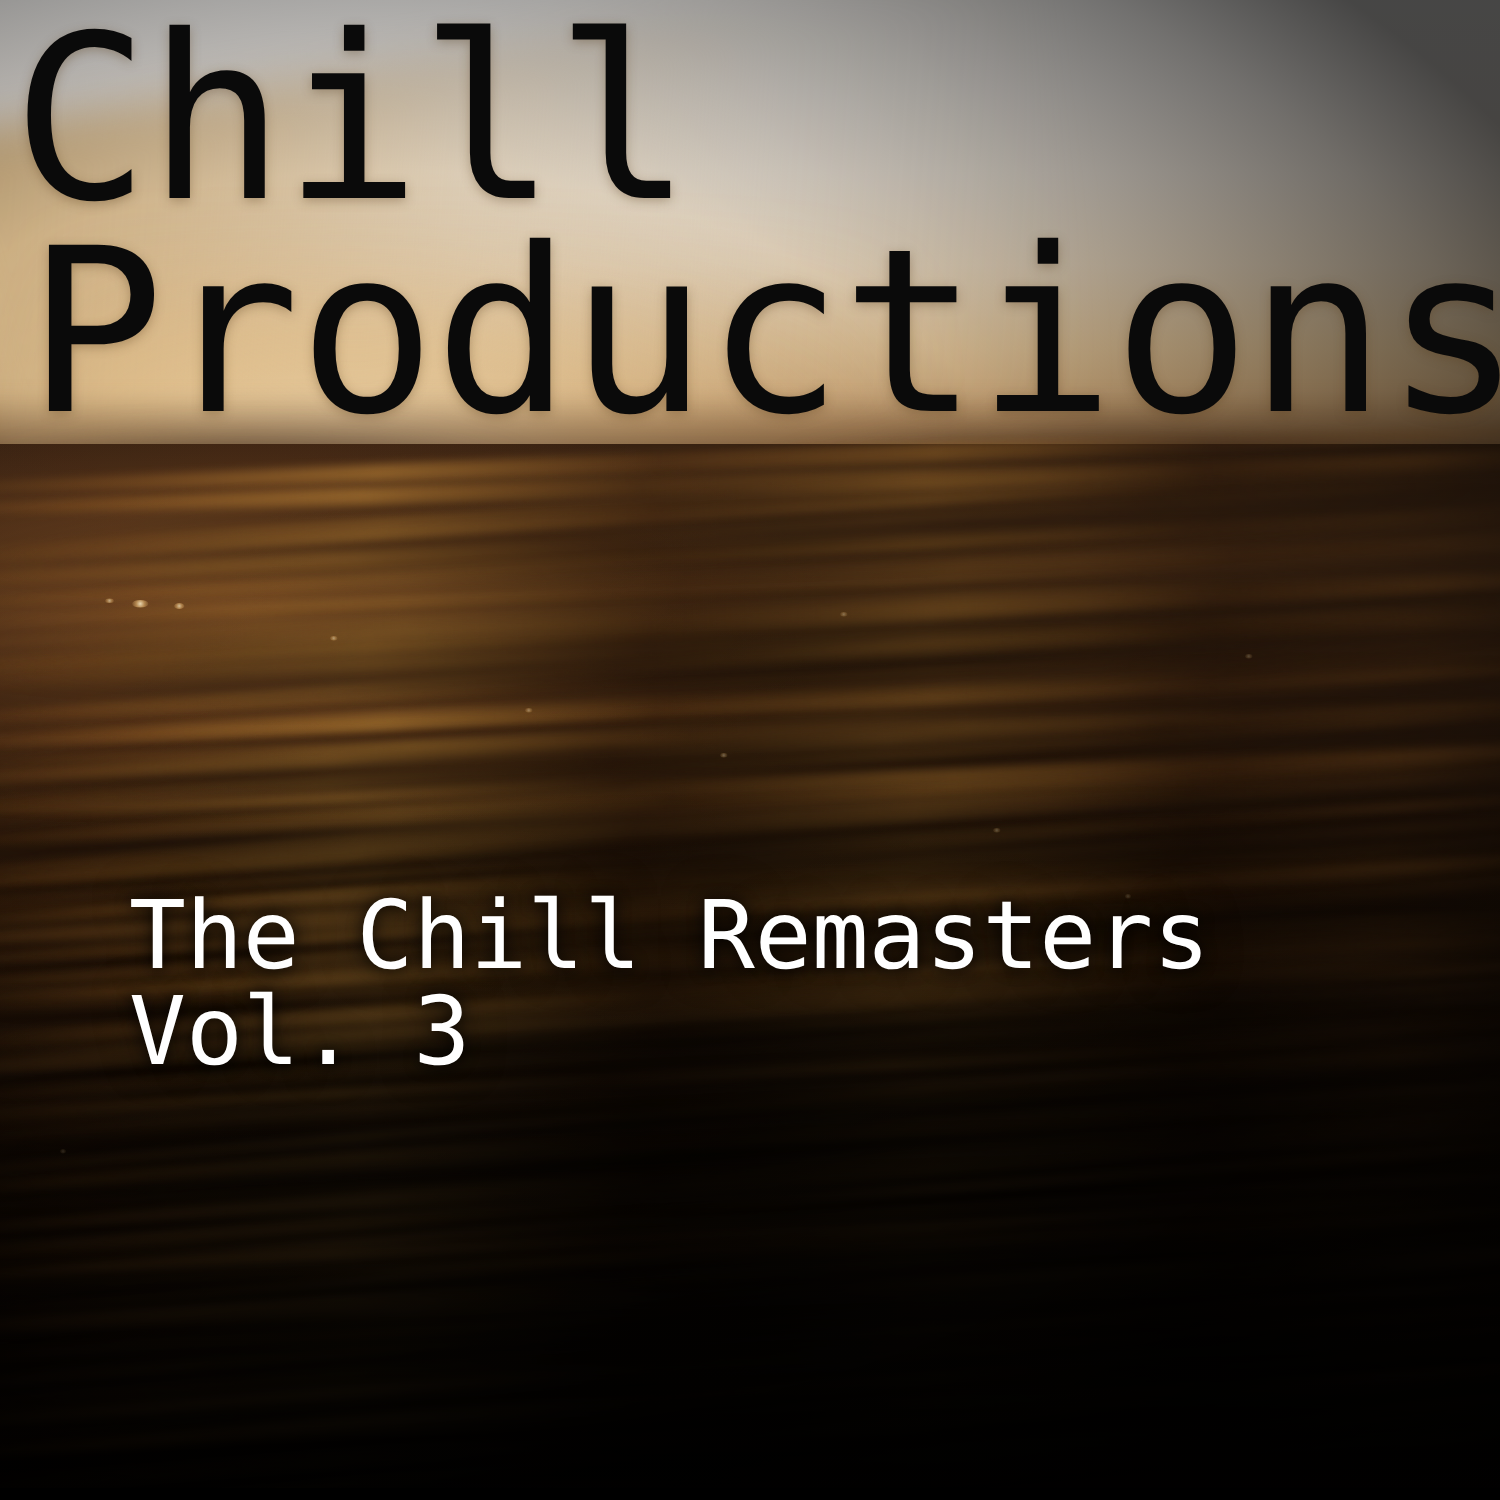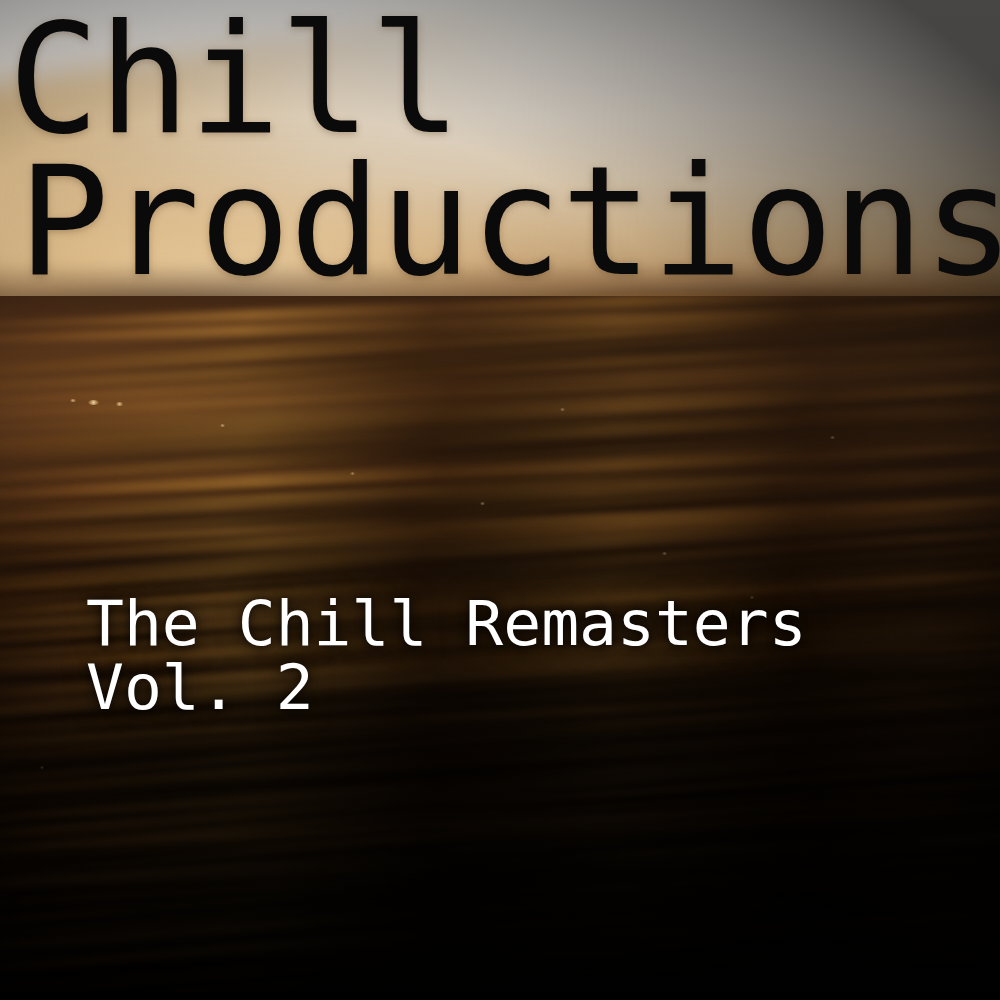--- a/index.html
+++ b/index.html
@@ -357,15 +357,15 @@
 
     <div class="vignette"></div>
   </div>
 
   <div class="brand">
     <span class="brand-1">Chill</span>
     <span class="brand-2">Productions</span>
   </div>
 
   <div class="album album-2">The Chill Remasters</div>
-  <div class="album album-3">Vol. 2</div>
+  <div class="album album-3">Vol. 3</div>
 
 </div>
 
 </body></html>

